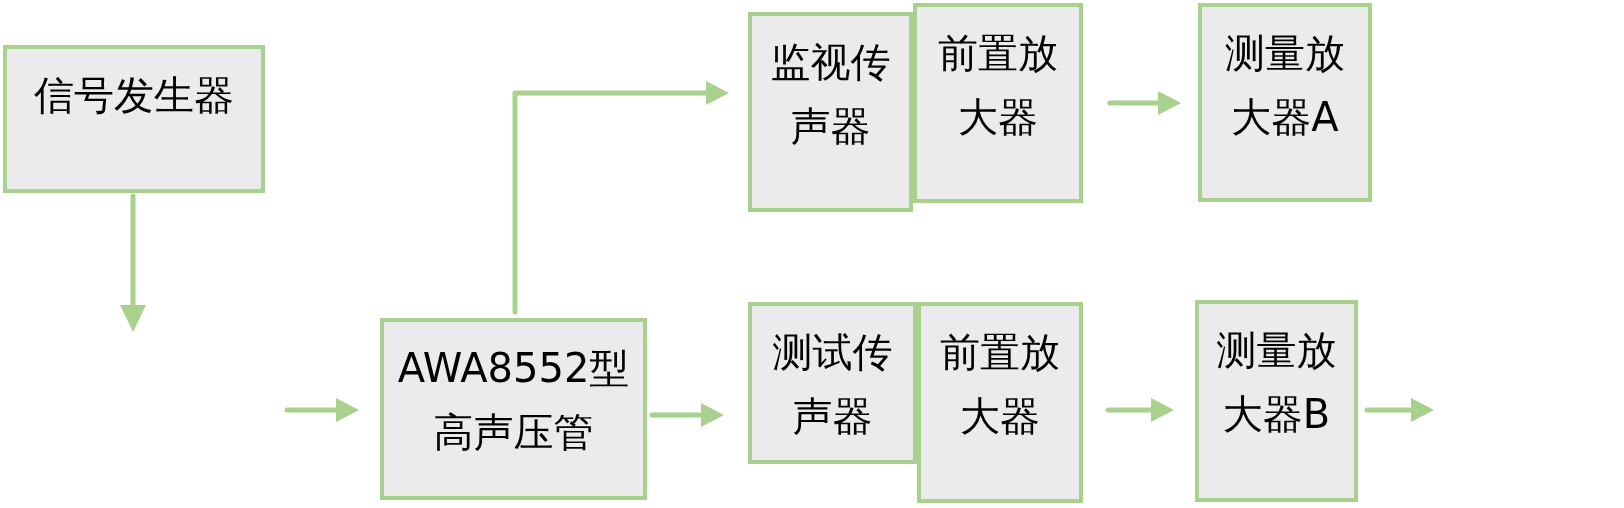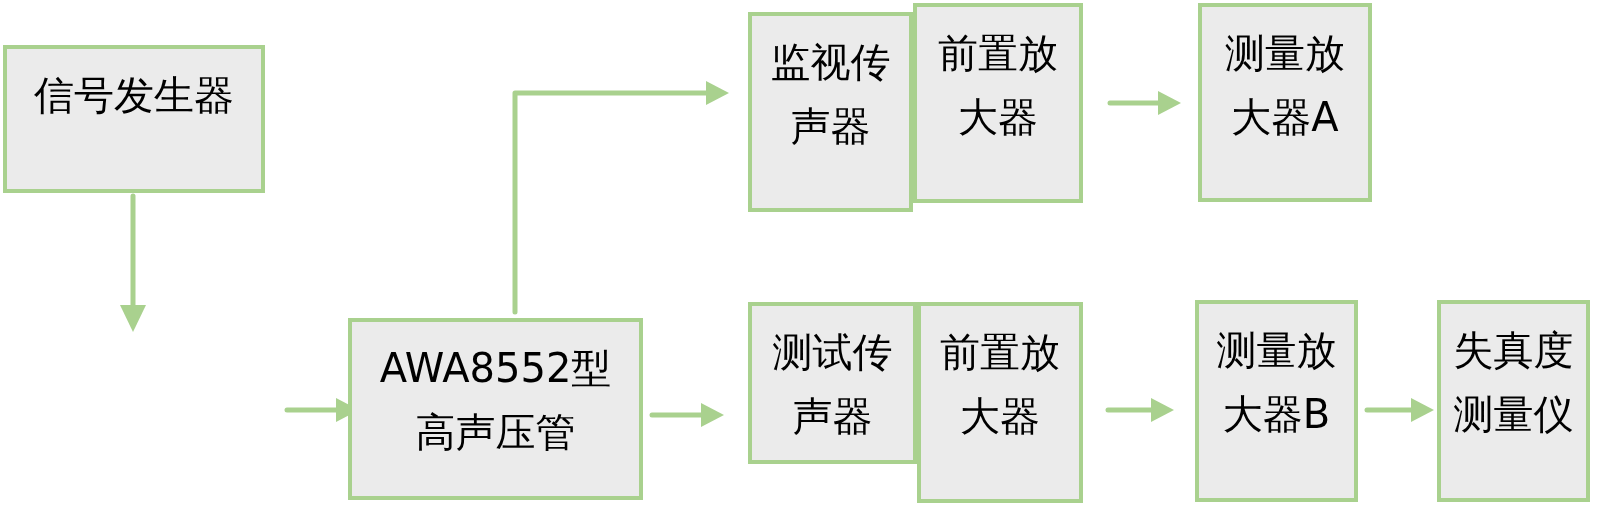--- a/index.html
+++ b/index.html
@@ -97,21 +97,21 @@
       <path class="connector-line" d="M1367,410 L1412,410"></path>
       <polygon class="connector-head" points="1411,398 1411,422 1434,410"></polygon>
     </g>
   </svg>
 
   <div class="node" style="left:3px; top:45px; width:262px; height:148px;">
     <span class="node-label">信号发生器</span>
   </div>
 
 
-  <div class="node" style="left:348px; top:318px; width:295px; height:182px;">
+  <div class="node" style="left:380px; top:318px; width:267px; height:182px;">
     <span class="node-label">AWA8552型
 高声压管</span>
   </div>
 
   <div class="node" style="left:748px; top:12px; width:165px; height:200px;">
     <span class="node-label">监视传
 声器</span>
   </div>
 
   <div class="node" style="left:913px; top:3px; width:170px; height:200px;">
@@ -132,18 +132,14 @@
   <div class="node" style="left:917px; top:302px; width:166px; height:201px;">
     <span class="node-label">前置放
 大器</span>
   </div>
 
   <div class="node" style="left:1195px; top:300px; width:163px; height:202px;">
     <span class="node-label">测量放
 大器B</span>
   </div>
 
-  <div class="node" style="left:1437px; top:300px; width:153px; height:202px;">
-    <span class="node-label">失真度
-测量仪</span>
-  </div>
 
 </div>
 
 </body></html>

